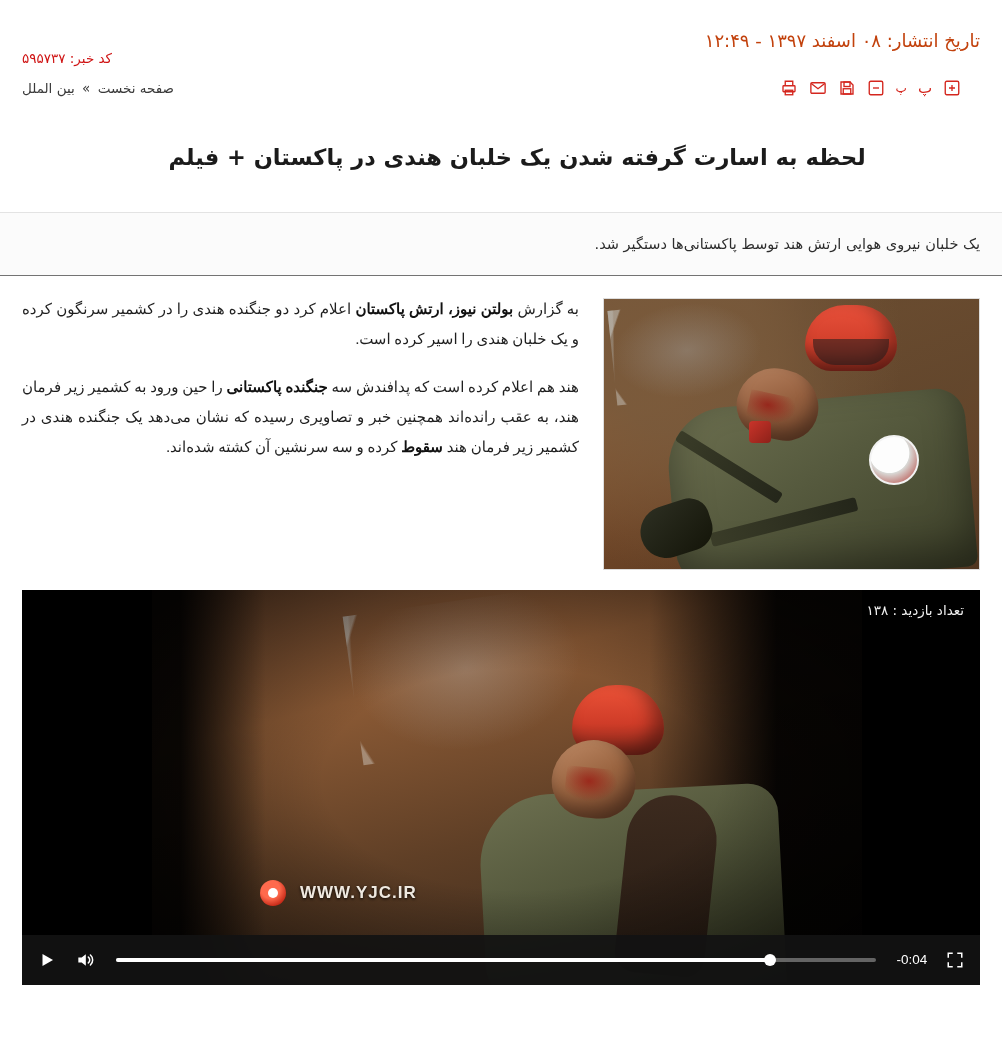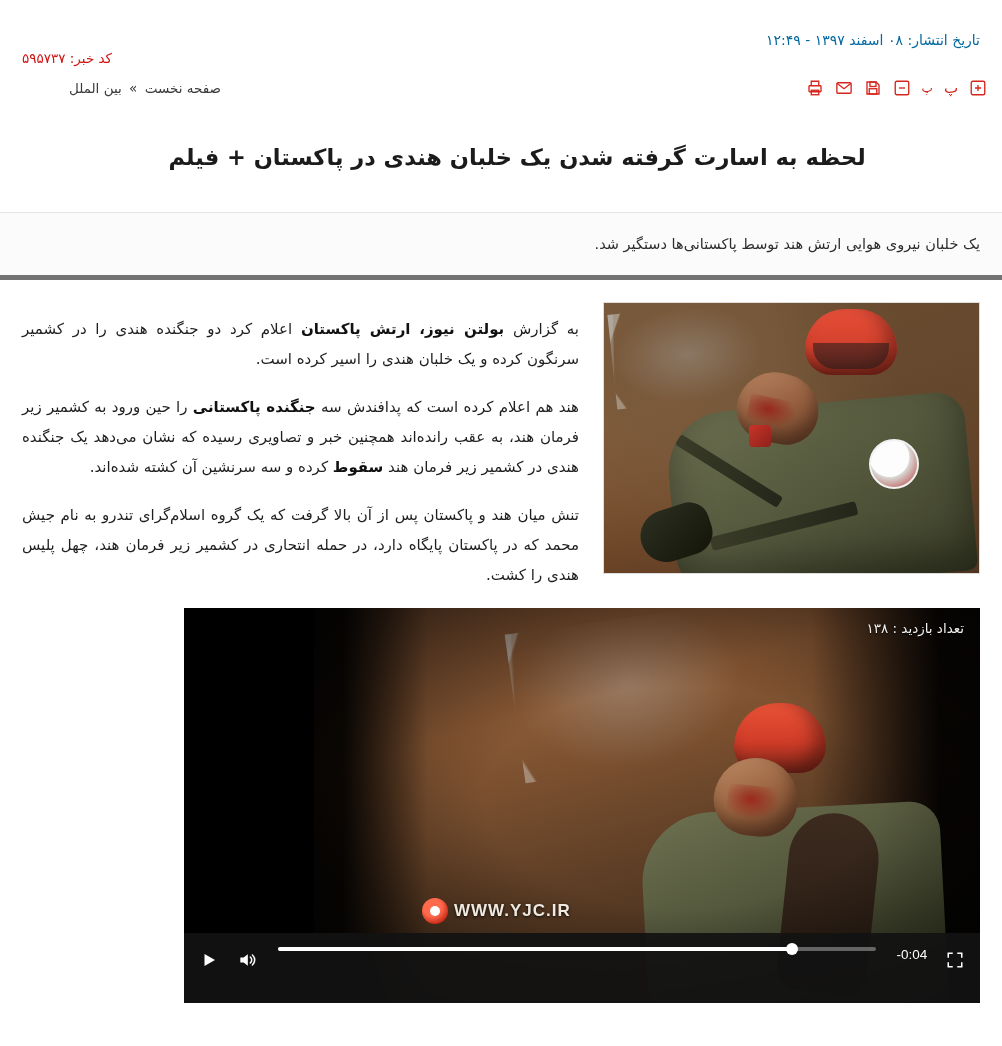--- a/index.html
+++ b/index.html
@@ -31,34 +31,33 @@
     color: #d01010;
     direction: rtl;
   }
   .meta-bar .news-code {
     color: #cf1212;
     font-size: 13.5px;
     letter-spacing: 0.3px;
     margin-top: 36px;
   }
   .meta-bar .pub-date {
-    color: #0369a1;
-    font-size: 14px;
+    color: #c2410c;
+    font-size: 18px;
     letter-spacing: 0.3px;
   }
 
   
   .nav-row {
     display: flex;
     flex-direction: row-reverse;
     justify-content: space-between;
     align-items: center;
-    padding: 6px 14px 10px 22px;
-    direction: rtl;
-    margin-left: 47px;
+    padding: 6px 40px 10px 22px;
+    direction: rtl;
   }
   .breadcrumb {
     font-size: 13.5px;
     color: #3a3a3a;
   }
   .breadcrumb .crumb {
     color: #3a3a3a;
   }
   .breadcrumb .sep {
     color: #3a3a3a;
@@ -98,21 +97,21 @@
     color: #1b1b1b;
     padding: 18px 40px 22px 40px;
     line-height: 1.5;
     direction: rtl;
     margin-left: 32px;
   }
 
   
   .lead {
     border-top: 1px solid #e3e3e3;
-    border-bottom: 5px solid #737373;
+    border-bottom: 1px solid #737373;
     background: #fbfbfb;
     padding: 18px 22px;
     font-size: 14.5px;
     color: #2d2d2d;
     text-align: right;
     direction: rtl;
     line-height: 1.8;
   }
 
   
@@ -218,30 +217,31 @@
     border-radius: 26px 20px 22px 26px;
     background: linear-gradient(150deg, #2d2f22, #141509);
     transform: rotate(-18deg);
   }
 
   .para {
     font-size: 15px;
     line-height: 2.0;
     color: #1f1f1f;
     text-align: justify;
-    margin: 16px 0 18px 0;
-    direction: rtl;
+    margin: 0 0 18px 0;
+    direction: rtl;
+    font-family: Liberation Serif, serif;
   }
   .para b { font-weight: bold; color: #111; }
   .clearfix::after { content: ""; display: block; clear: both; }
 
   
   .video-wrap {
     position: relative;
-    width: 796px;
+    width: 958px;
     height: 395px;
     margin: 10px 22px 0 22px;
     background: #000;
     overflow: hidden;
   }
   .video-bg {
     position: absolute; inset: 0;
     background: #000;
   }
   .video-frame {
@@ -314,21 +314,21 @@
     font-size: 13.5px;
     direction: rtl;
     padding: 4px 8px;
     text-shadow: 0 1px 2px rgba(0,0,0,0.9);
   }
   .watermark {
     position: absolute;
     left: 238px; top: 290px;
     display: flex;
     align-items: center;
-    gap: 6px;
+    gap: 14px;
     direction: ltr;
   }
   .watermark .wm-logo {
     width: 26px; height: 26px;
     border-radius: 50%;
     background: radial-gradient(circle at 40% 35%, #ff6a4d 0 40%, #c62a18 75%, #7e1a0d 100%);
     position: relative;
   }
   .watermark .wm-logo:after {
     content: "";
@@ -346,22 +346,23 @@
     font-family: "Liberation Sans", sans-serif;
   }
 
   
   .controls {
     position: absolute;
     left: 0; right: 0; bottom: 0;
     height: 42px;
     background: rgba(18,18,18,0.92);
     display: flex;
+    align-items: center;
     direction: ltr;
-    padding: 14px 12px;
+    padding: 4px 12px;
     gap: 12px;
   }
   .ctrl-btn {
     width: 26px; height: 26px;
     display: inline-flex;
     align-items: center;
     justify-content: center;
     color: #fff;
     cursor: pointer;
     flex: none;
@@ -471,21 +472,20 @@
         </div>
       <div class="strap2"></div>
       <div class="strap1"></div>
       <div class="patch"></div>
       <div class="patch-small"></div>
       <div class="glove"></div>
     </div>
 
     <p class="para" id="para-1">به گزارش <b>بولتن نیوز،</b> <b>ارتش پاکستان</b> اعلام کرد دو جنگنده هندی را در کشمیر سرنگون کرده و یک خلبان هندی را اسیر کرده است.</p>
     <p class="para" id="para-2">هند هم اعلام کرده است که پدافندش سه <b>جنگنده پاکستانی</b> را حین ورود به کشمیر زیر فرمان هند، به عقب رانده‌اند همچنین خبر و تصاویری رسیده که نشان می‌دهد یک جنگنده هندی در کشمیر زیر فرمان هند <b>سقوط</b> کرده و سه سرنشین آن کشته شده‌اند.</p>
-    <p class="para" id="para-3">تنش میان هند و پاکستان پس از آن بالا گرفت که یک گروه اسلام‌گرای تندرو به نام جیش محمد که در پاکستان پایگاه دارد، در حمله انتحاری در کشمیر زیر فرمان هند، چهل پلیس هندی را کشت.</p>
     <div class="clearfix"></div>
   </div>
 
   <div class="video-wrap">
     <div class="video-bg"></div>
     <div class="video-frame">
       <div class="v-debris"></div>
       <div class="v-suit"></div>
       <div class="v-helmet"></div>
       <div class="v-face">

